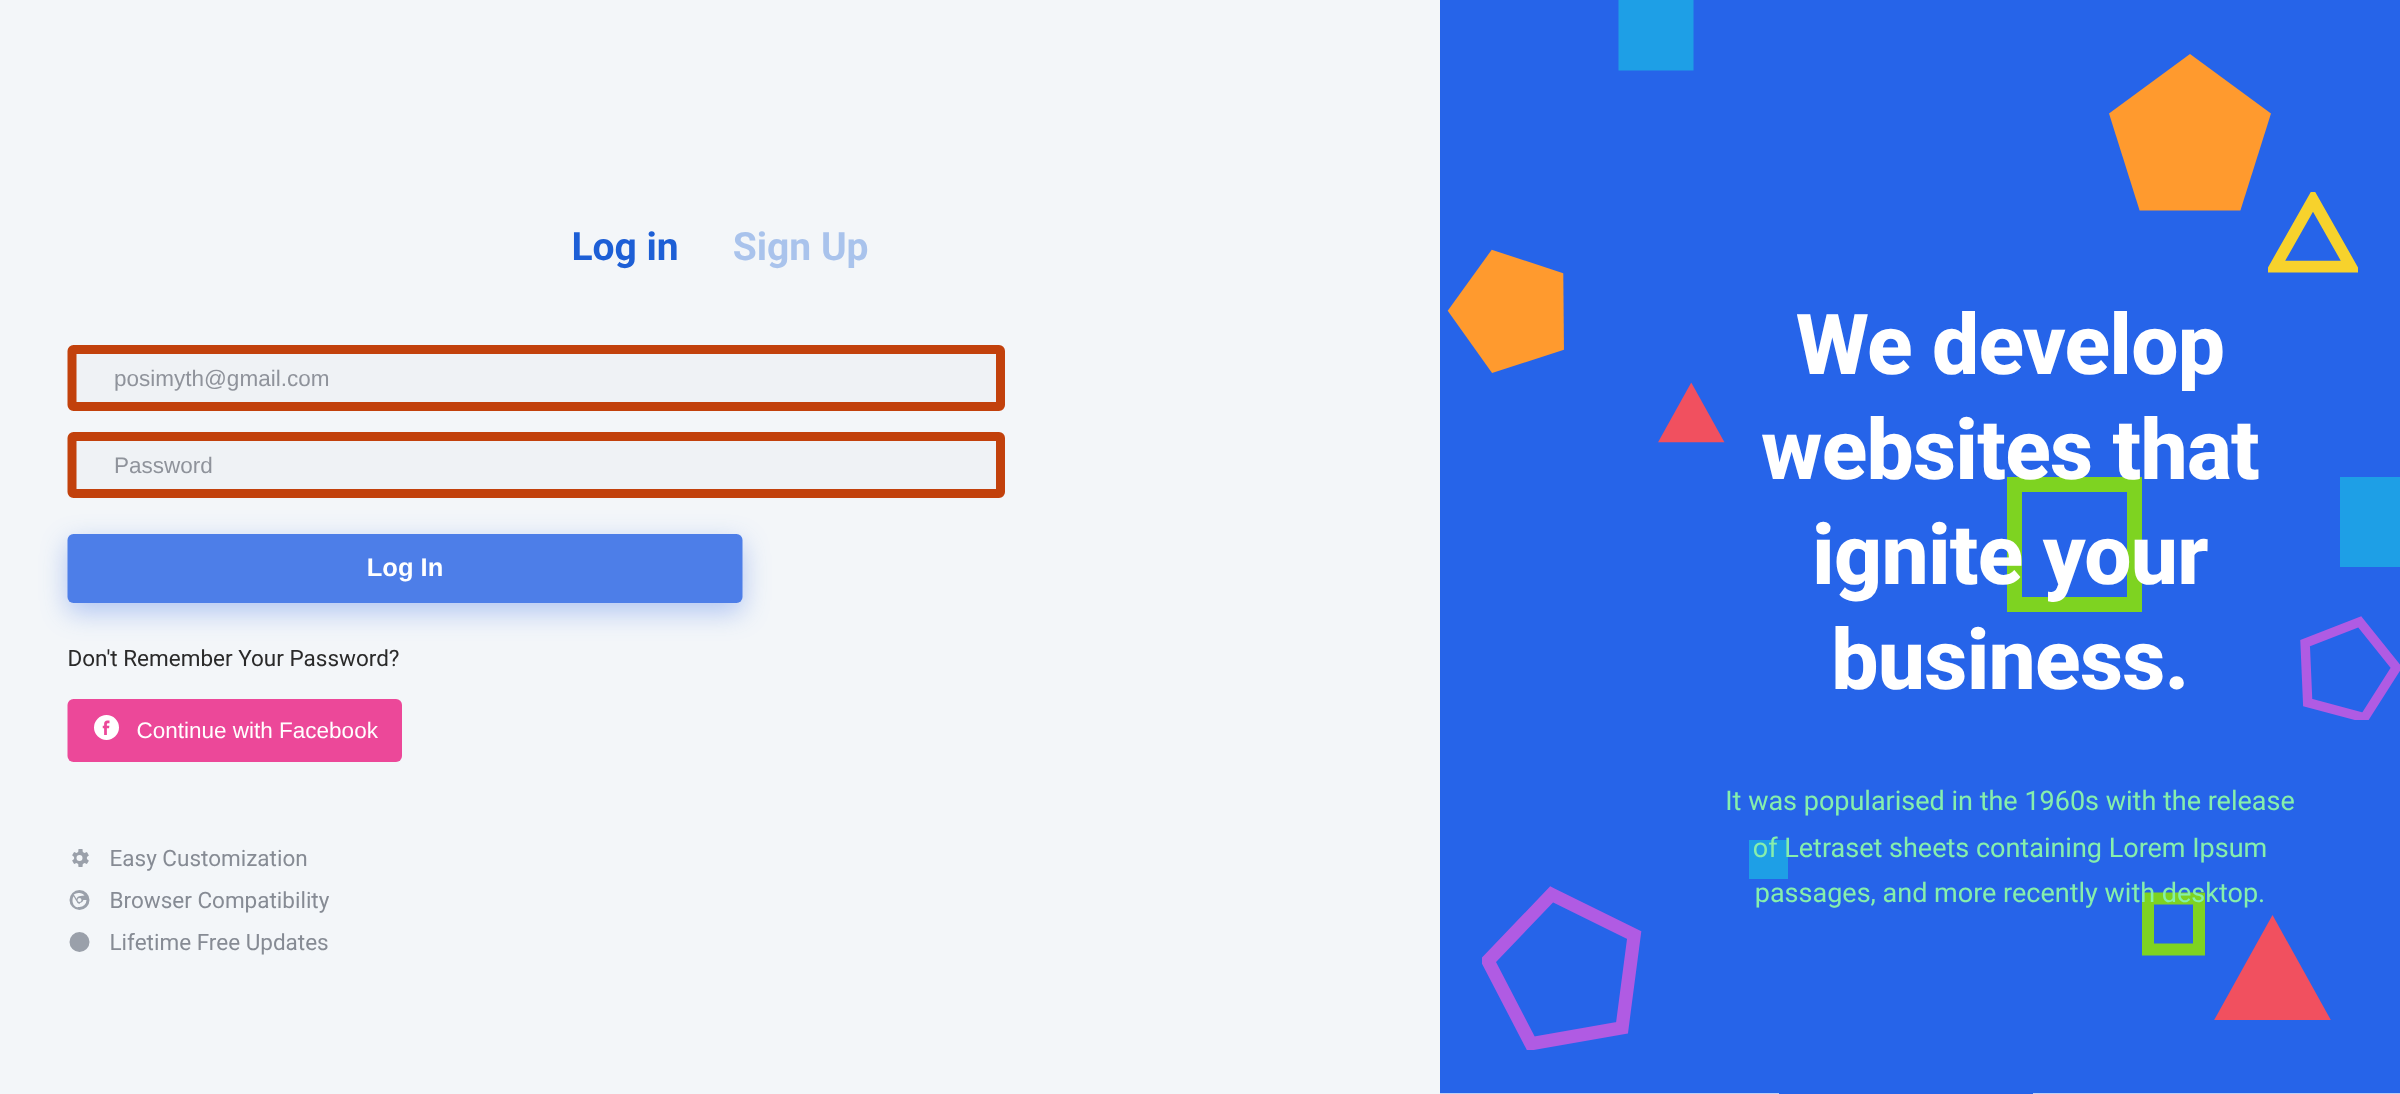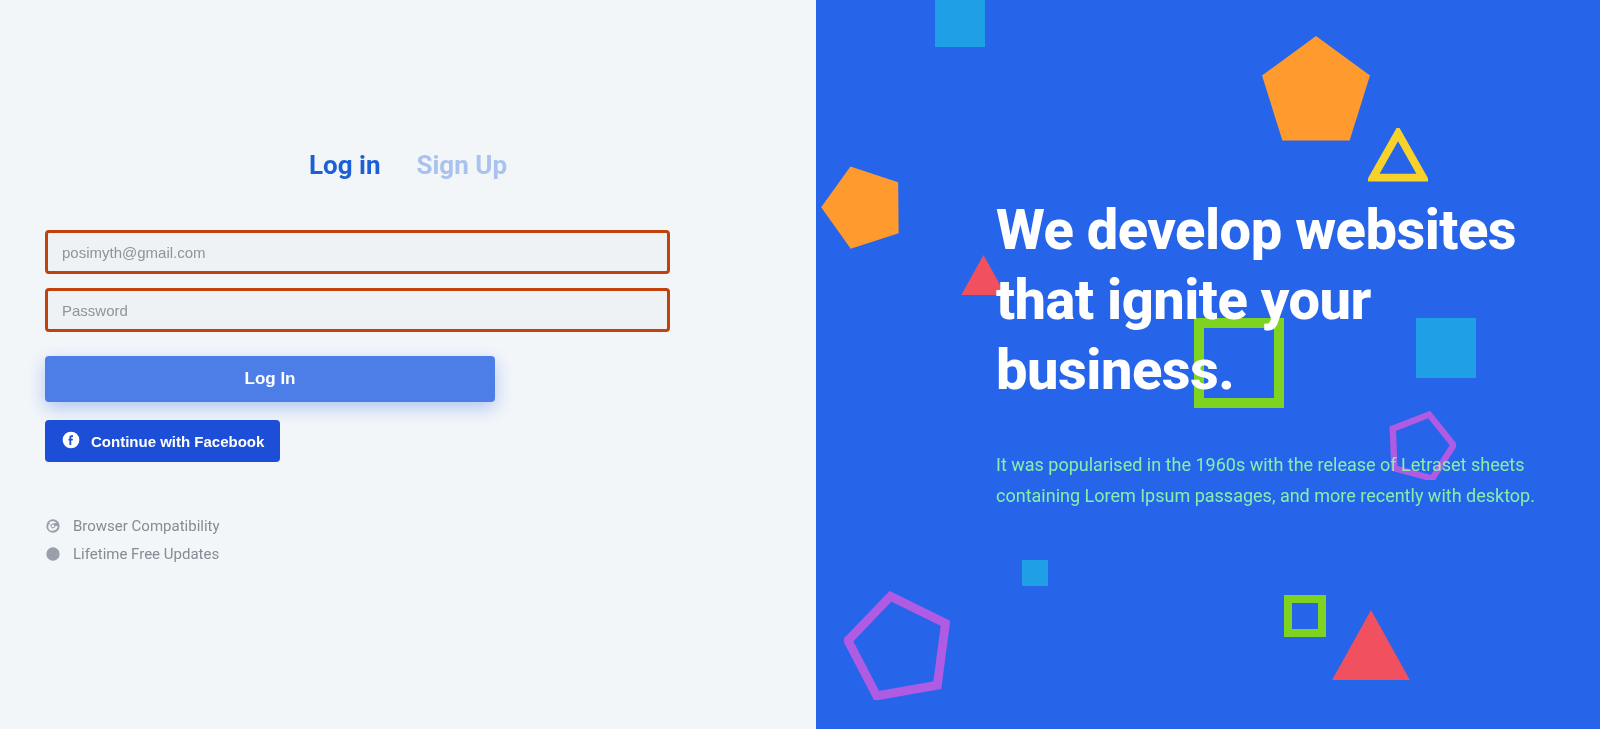--- a/index.html
+++ b/index.html
@@ -8,39 +8,39 @@
     font-family: "Segoe UI", Roboto, "Helvetica Neue", Arial, sans-serif;
     background: #f3f6f9;
     display: flex;
     width: 1600px;
     height: 729px;
     overflow: hidden;
   }
 
   
   .left {
-    width: 816px;
+    width: 960px;
     height: 100%;
     background: #f3f6f9;
     position: relative;
     padding: 150px 45px 0 45px;
   }
   .tabs { display: flex; gap: 36px; justify-content: center; align-items: baseline; margin-bottom: 50px; }
   .tab { font-size: 26px; font-weight: 700; cursor: pointer; }
   .tab-active { color: #1d5fd6; }
   .tab-inactive { color: #a9c3ec; }
 
   .form-box { width: 625px; }
   .input {
     width: 100%;
     height: 44px;
     background: #eff2f5;
-    border: 3px solid #c2410c;
+    border: 6px solid #c2410c;
     border-radius: 4px;
-    padding: 0 14px;
+    padding: 0 25px;
     font-size: 15px;
     color: #444;
     margin-bottom: 14px;
   }
   .input::placeholder { color: #8f939b; }
 
   .btn-login {
     width: 450px;
     height: 46px;
     background: #4d7ee8;
@@ -57,27 +57,27 @@
 
   .forgot {
     margin-top: 28px;
     color: #2a2a2a;
     font-size: 15px;
   }
 
   .btn-fb {
     margin-top: 18px;
     height: 42px;
-    background: #1d4ed8;
+    background: #ec4899;
     color: #fff;
     border: none;
     border-radius: 4px;
     padding: 0 16px;
     font-size: 15px;
-    font-weight: 700;
+    font-weight: 400;
     cursor: pointer;
     display: inline-flex;
     align-items: center;
     gap: 10px;
   }
   .btn-fb svg { fill: #fff; }
 
   .features { margin-top: 55px; }
   .feature {
     display: flex;
@@ -90,20 +90,21 @@
   .feature .ico { width: 16px; height: 16px; flex: 0 0 16px; }
 
   
   .right {
     flex: 1;
     height: 100%;
     background: #2664e9;
     position: relative;
     overflow: hidden;
     color: #fff;
+    text-align: center;
   }
   .hero {
     position: absolute;
     left: 180px;
     top: 195px;
     right: 60px;
   }
   .hero h1 {
     font-size: 56px;
     line-height: 1.25;
@@ -130,31 +131,40 @@
 <div class="left">
   <div class="tabs">
     <span class="tab tab-active">Log in</span>
     <span class="tab tab-inactive">Sign Up</span>
   </div>
 
   <div class="form-box">
     <input class="input" type="text" placeholder="posimyth@gmail.com" style="">
     <input class="input" type="password" placeholder="Password" style="">
     <button class="btn-login">Log In</button>
+    <div class="forgot">Don't Remember Your Password?</div>
     <button class="btn-fb">
       <span>
         <svg viewBox="0 0 24 24" width="20" height="20">
             <path d="M12 2a10 10 0 1 0 0 20 10 10 0 0 0 0-20zm2.4 6.5h-1.3c-.5 0-.8.3-.8.9v1.1h2l-.3 2h-1.7V18h-2.2v-5.5H9v-2h1.1V9c0-1.6.9-2.6 2.6-2.6h1.7v2.1z"></path>
           </svg>
       </span>
       <span>Continue with Facebook</span>
     </button>
   </div>
 
   <div class="features">
+    <div class="feature">
+      <span class="ico">
+        <svg viewBox="0 0 24 24" width="16" height="16" fill="#9aa0aa">
+            <path d="M19.4 13a7 7 0 0 0 0-2l2-1.6-2-3.4-2.4 1a7 7 0 0 0-1.7-1L15 3h-4l-.3 2.9a7 7 0 0 0-1.7 1l-2.4-1-2 3.4L6.6 11a7 7 0 0 0 0 2l-2 1.6 2 3.4 2.4-1c.5.4 1.1.8 1.7 1L11 21h4l.3-2.9a7 7 0 0 0 1.7-1l2.4 1 2-3.4L19.4 13zM12 15a3 3 0 1 1 0-6 3 3 0 0 1 0 6z"></path>
+          </svg>
+      </span>
+      <span>Easy Customization</span>
+    </div>
     <div class="feature">
       <span class="ico">
         <svg viewBox="0 0 24 24" width="16" height="16" fill="#9aa0aa">
             <path d="M12 2a10 10 0 1 0 0 20 10 10 0 0 0 0-20zm0 3c2 0 3.8.9 5 2.4L13 8a4 4 0 0 0-3.9 3.1L6.3 6.6A7 7 0 0 1 12 5zm-7 7c0-1.4.4-2.7 1.1-3.8l2.4 4.2.4.7A4 4 0 0 0 12 16l-2 3.6A7 7 0 0 1 5 12zm7 7c-.6 0-1.1-.1-1.6-.2l2.1-3.8a4 4 0 0 0 3.4-3l3.1.1A7 7 0 0 1 12 19zm0-5a2 2 0 1 1 0-4 2 2 0 0 1 0 4z"></path>
           </svg>
       </span>
       <span>Browser Compatibility</span>
     </div>
     <div class="feature">
       <span class="ico">

